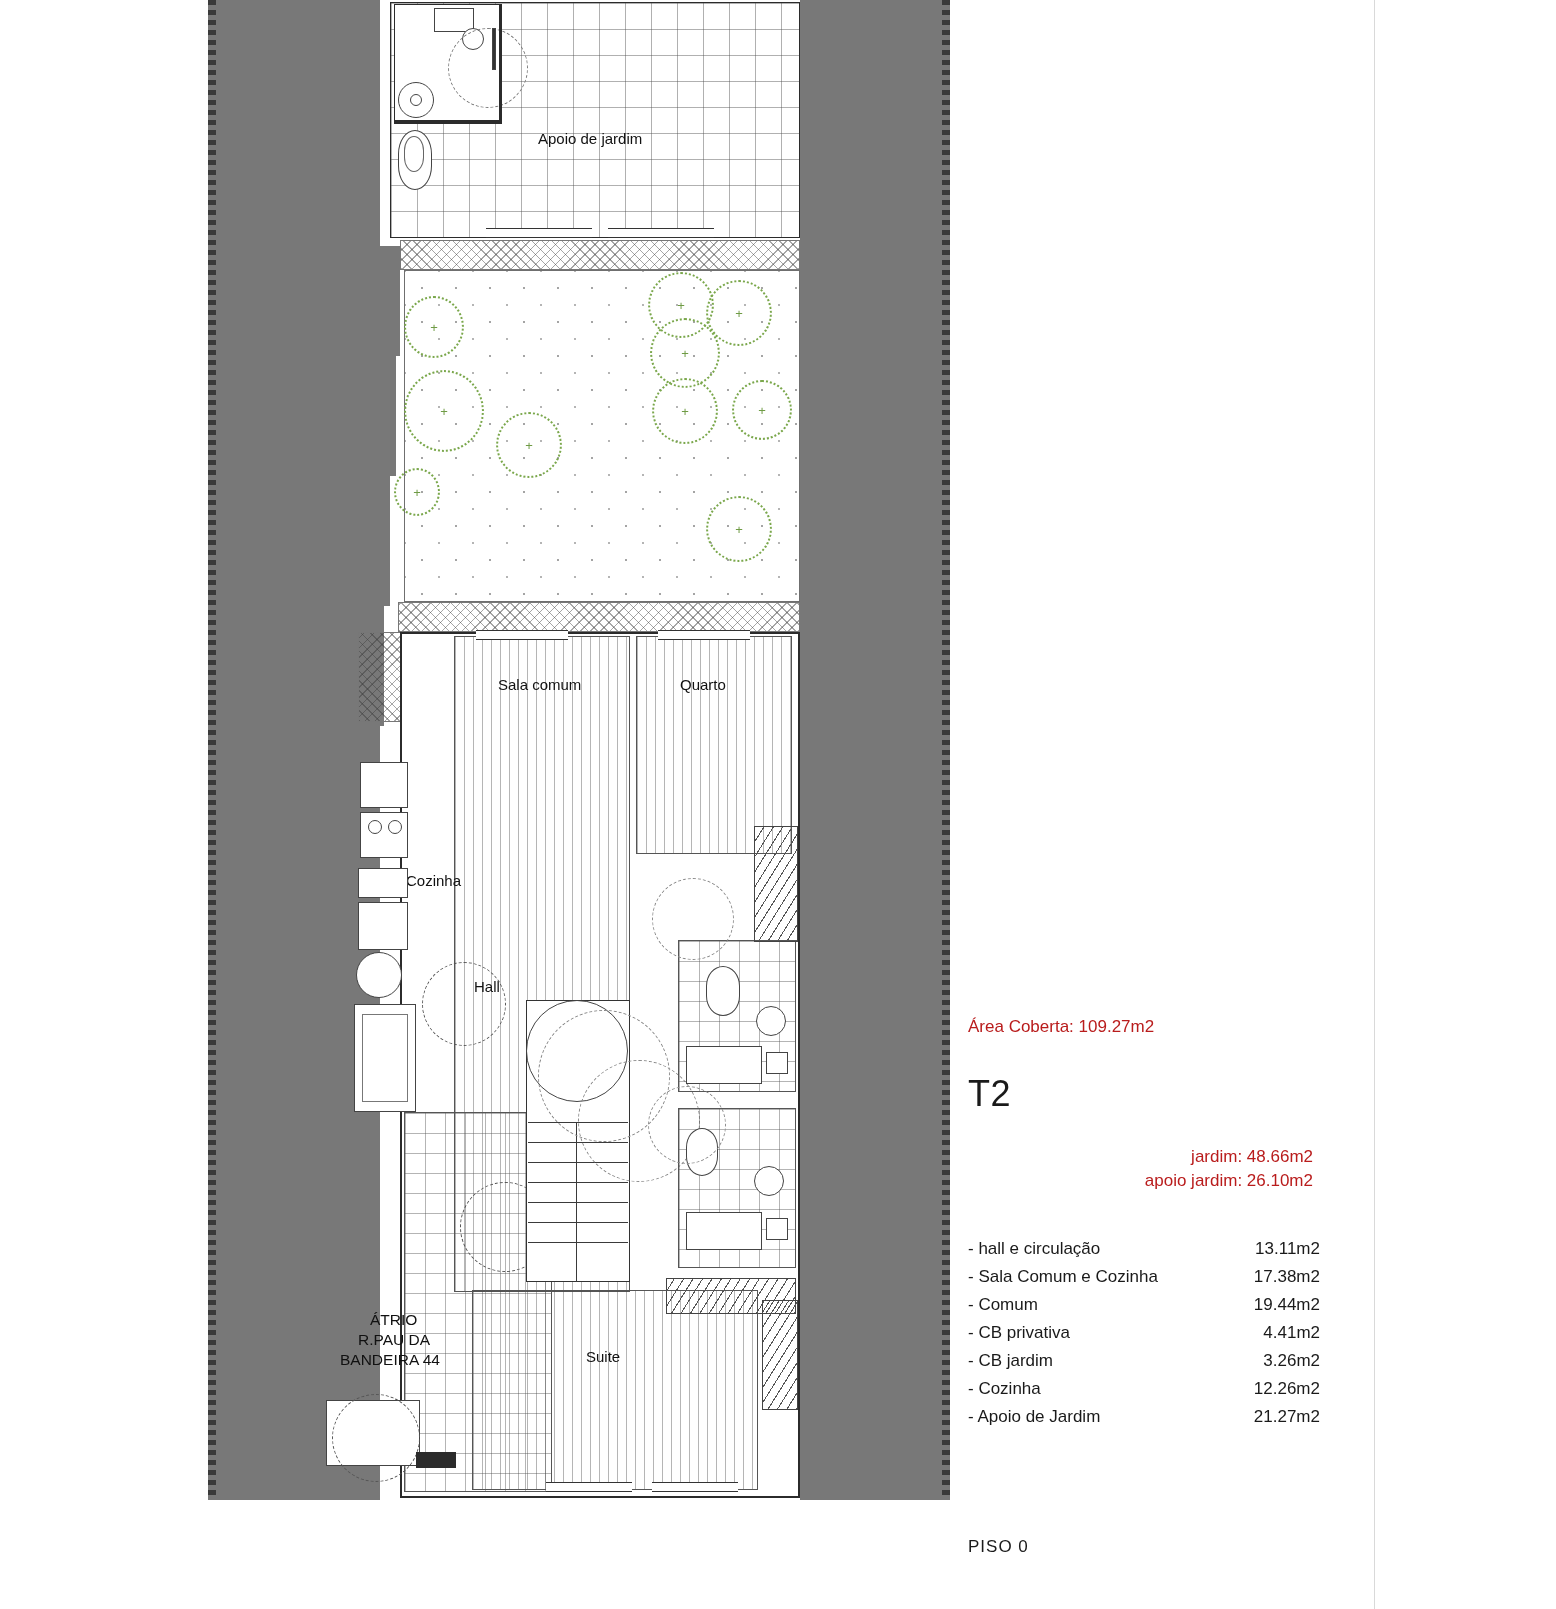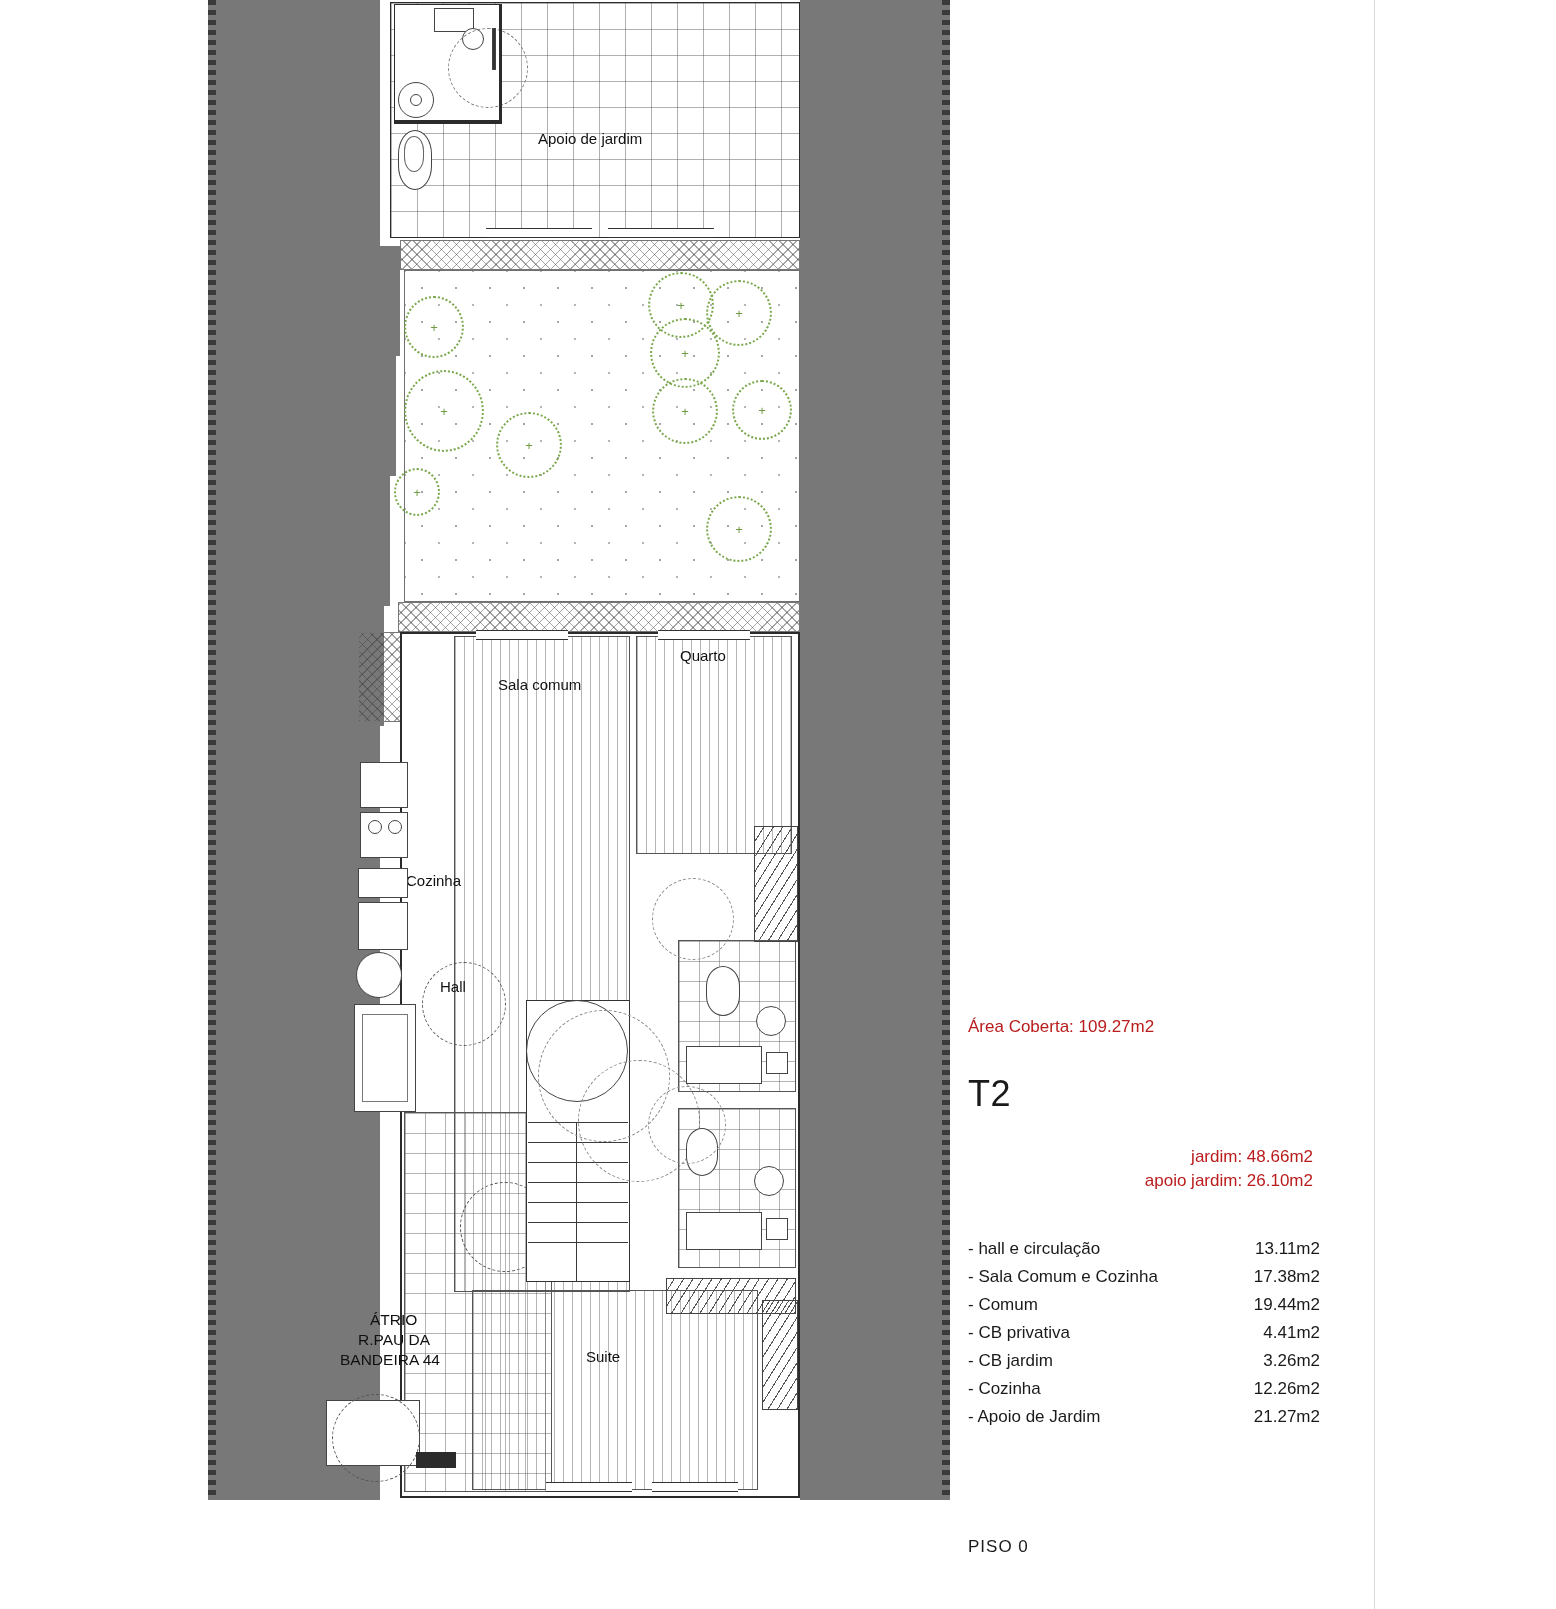--- a/index.html
+++ b/index.html
@@ -137,36 +137,36 @@
     <div class="shrub" style="left:524px;top:380px;width:56px;height:56px;"></div>
     <div class="shrub" style="left:498px;top:496px;width:62px;height:62px;"></div>
 
     <div class="room" style="left:192px;top:632px;width:400px;height:866px;background:#fff;border-width:2px;"></div>
 
     <div class="room plank nofill" style="left:246px;top:636px;width:176px;height:656px;border-color:#555;"></div>
     <div class="lbl" style="left:290px;top:676px;">Sala comum</div>
     <div class="lbl" style="left:198px;top:872px;">Cozinha</div>
 
     <div class="room plank nofill" style="left:428px;top:636px;width:156px;height:218px;border-color:#555;"></div>
-    <div class="lbl" style="left:472px;top:647px;">Quarto</div>
+    <div class="lbl" style="left:472px;top:676px;">Quarto</div>
 
     <div class="win" style="left:268px;top:630px;width:92px;height:10px;"></div>
     <div class="win" style="left:450px;top:630px;width:92px;height:10px;"></div>
 
     <div class="fx" style="left:152px;top:762px;width:48px;height:46px;"></div>
     <div class="fx" style="left:152px;top:812px;width:48px;height:46px;"></div>
     <div class="fx round" style="left:160px;top:820px;width:14px;height:14px;"></div>
     <div class="fx round" style="left:180px;top:820px;width:14px;height:14px;"></div>
     <div class="fx" style="left:150px;top:868px;width:50px;height:30px;"></div>
     <div class="fx" style="left:150px;top:902px;width:50px;height:48px;"></div>
     <div class="fx round" style="left:148px;top:952px;width:46px;height:46px;"></div>
     <div class="fx" style="left:146px;top:1004px;width:62px;height:108px;"></div>
     <div class="fx" style="left:154px;top:1014px;width:46px;height:88px;border-color:#777;"></div>
 
-    <div class="lbl" style="left:232px;top:978px;">Hall</div>
+    <div class="lbl" style="left:266px;top:978px;">Hall</div>
     <div class="arc" style="left:214px;top:962px;width:82px;height:82px;"></div>
 
     <div class="room tile-xs nofill" style="left:196px;top:1112px;width:148px;height:380px;border-color:#555;"></div>
     <div class="lbl big" style="left:162px;top:1310px;text-align:left;">ÁTRIO</div>
     <div class="lbl big" style="left:150px;top:1330px;">R.PAU DA</div>
     <div class="lbl big" style="left:132px;top:1350px;">BANDEIRA 44</div>
     <div class="arc" style="left:252px;top:1182px;width:88px;height:88px;"></div>
     <div class="fx" style="left:118px;top:1400px;width:94px;height:66px;"></div>
     <div class="arc" style="left:124px;top:1394px;width:86px;height:86px;"></div>
     <div class="fx" style="left:208px;top:1452px;width:40px;height:16px;background:#2b2b2b;border:none;"></div>

